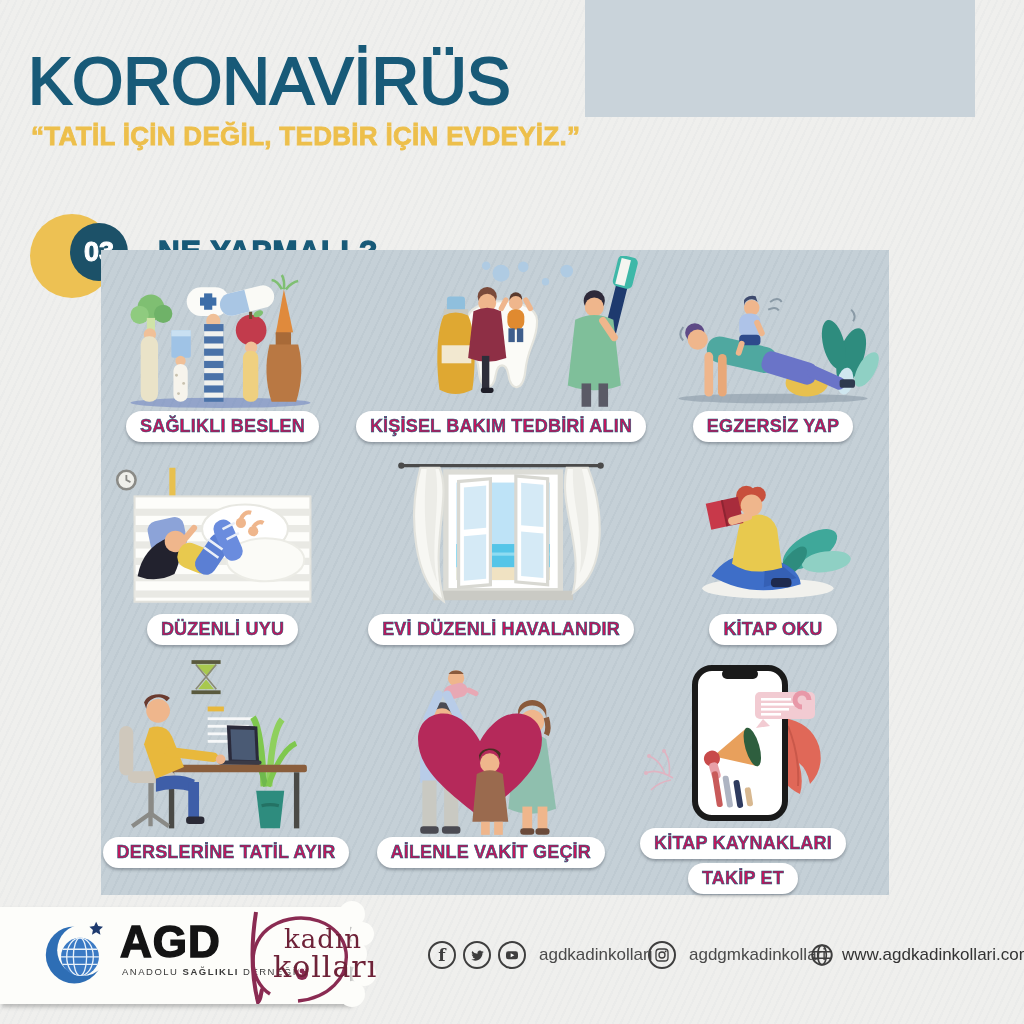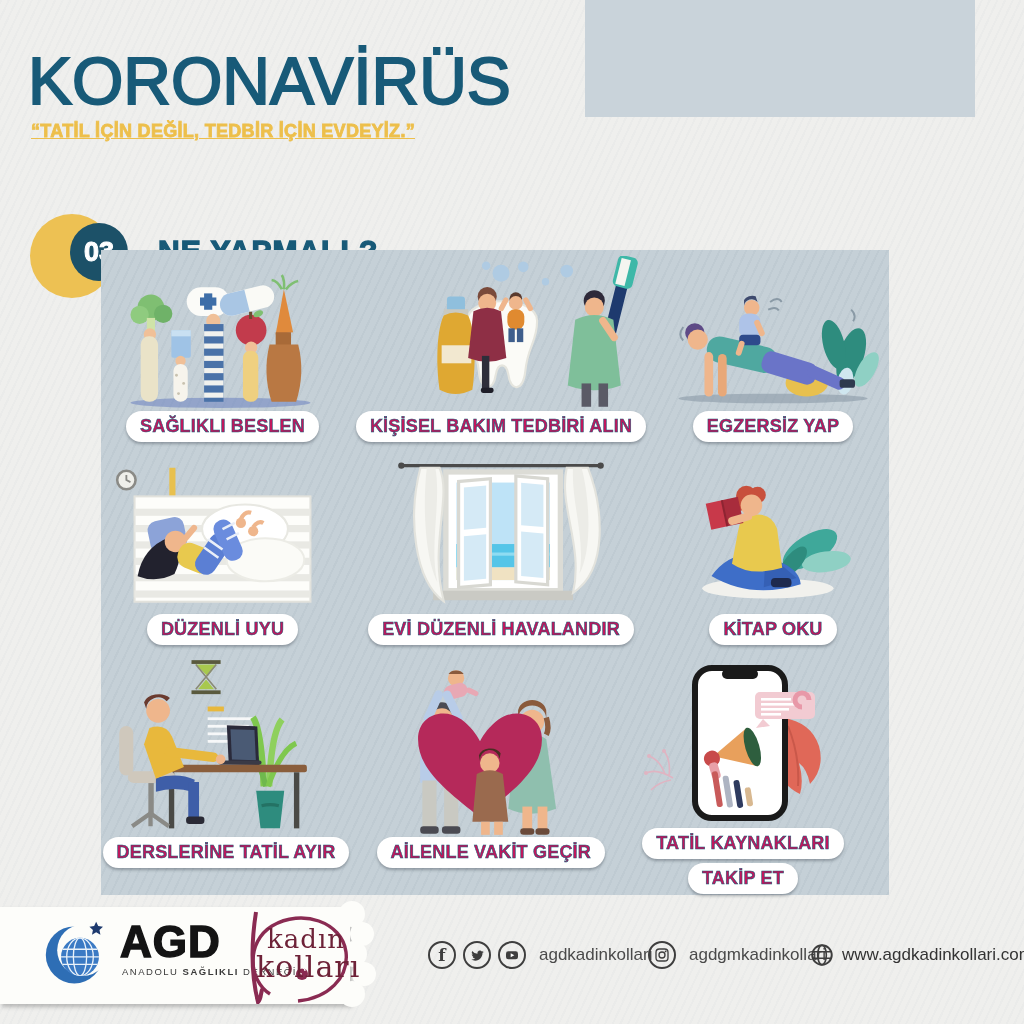--- a/index.html
+++ b/index.html
@@ -3,22 +3,22 @@
 <meta charset="utf-8">
 <style>
   html,body{margin:0;padding:0;}
   body{font-family:"Liberation Sans",sans-serif;}
   .canvas{position:relative;width:1024px;height:1024px;overflow:hidden;
     background:#EFEFED;
     background-image:repeating-linear-gradient(115deg, rgba(195,202,208,.10) 0 2px, transparent 2px 7px);}
   .accent-rect{position:absolute;left:585px;top:0;width:390px;height:117px;background:#C9D3DA;}
   .title{position:absolute;left:28px;top:48px;margin:0;font-size:66px;line-height:1;
     font-weight:400;color:#185A78;-webkit-text-stroke:2px #185A78;letter-spacing:0;}
-  .subtitle{position:absolute;left:31px;top:121px;font-size:18px;font-weight:700;
-    color:#EDBF4B;-webkit-text-stroke:.8px #EDBF4B;letter-spacing:.3px;text-decoration:underline;}
+  .subtitle{position:absolute;left:31px;top:121px;font-size:26px;font-weight:700;
+    color:#EDBF4B;-webkit-text-stroke:.8px #EDBF4B;letter-spacing:.3px;}
   .badge-yellow{position:absolute;left:30px;top:214px;width:84px;height:84px;border-radius:50%;background:#EDC153;}
   .badge-circle{position:absolute;left:70px;top:223px;width:58px;height:58px;border-radius:50%;
     background:#1C5168;display:flex;align-items:center;justify-content:center;
     color:#FFFFFF;font-size:27px;font-weight:700;-webkit-text-stroke:1px #fff;}
   .section-title{position:absolute;left:158px;top:234px;font-size:30px;font-weight:700;
     color:#185A78;-webkit-text-stroke:1.3px #185A78;letter-spacing:1px;}
   .panel{position:absolute;left:101px;top:250px;width:788px;height:645px;background:#C5D0D7;
     background-image:repeating-linear-gradient(115deg, rgba(110,130,145,.07) 0 2px, transparent 2px 8px);}
   .cell{position:absolute;display:flex;flex-direction:column;align-items:center;justify-content:flex-end;}
   .cell svg.illus{flex:1 1 auto;min-height:0;width:100%;}
@@ -31,21 +31,21 @@
   .banner{position:absolute;left:0;top:907px;width:350px;height:97px;background:#FDFDFA;
     box-shadow:2px 3px 4px rgba(60,60,60,.3);}
   .banner-edge{position:absolute;left:338px;top:900px;}
   .agd-globe{position:absolute;left:42px;top:916px;}
   .agd-text{position:absolute;left:120px;top:920px;font-size:44px;font-weight:700;
     color:#141414;-webkit-text-stroke:1.5px #141414;letter-spacing:1px;line-height:1;}
   .agd-tagline{position:absolute;left:122px;top:966px;font-size:9.5px;letter-spacing:1.5px;color:#3A3A3A;}
   .agd-tagline b{font-weight:700;}
   .kadin{position:absolute;left:236px;top:908px;width:126px;height:96px;}
   .kadin svg{position:absolute;left:0;top:0;}
-  .kadin-words{position:absolute;left:20px;top:18px;width:100px;text-align:center;
+  .kadin-words{position:absolute;left:37px;top:18px;width:100px;text-align:center;
     font-family:"DejaVu Serif",serif;color:#6E2238;line-height:1.0;}
   .kadin-w1{font-size:26px;letter-spacing:1px;}
   .kadin-w2{font-size:30px;letter-spacing:1px;}
   .social-row{position:absolute;top:940px;height:30px;display:flex;align-items:center;}
   .soc-icon{width:28px;height:28px;border:2px solid #3E3E3E;border-radius:50%;
     display:flex;align-items:center;justify-content:center;box-sizing:border-box;margin-right:7px;flex:0 0 auto;}
   .soc-f{font-family:"DejaVu Serif",serif;font-weight:700;font-size:17px;color:#3E3E3E;line-height:1;}
   .soc-text{font-size:17px;color:#4A4A4A;margin-left:6px;white-space:nowrap;}
   .soc-text.site{color:#333333;}
 </style>
@@ -386,21 +386,21 @@
         <rect x="63" y="100" width="9" height="17" rx="4" fill="#E8A0A8"></rect>
       </g>
       <g transform="rotate(-9 95 136)">
         <rect x="72" y="112" width="6" height="36" rx="2.5" fill="#C85A5A"></rect>
         <rect x="82" y="118" width="6" height="32" rx="2.5" fill="#AEB4C2"></rect>
         <rect x="92" y="124" width="6" height="28" rx="2.5" fill="#2E3A5E"></rect>
         <rect x="102" y="133" width="6" height="19" rx="2.5" fill="#D8B890"></rect>
       </g>
     </svg>
     <div class="pill-stack">
-      <div class="pill"><span>TATİL KAYNAKLARI</span></div>
+      <div class="pill"><span>KİTAP KAYNAKLARI</span></div>
       <div class="pill second"><span>TAKİP ET</span></div>
     </div>
   </div>
 
   <div class="banner"></div>
   <svg class="banner-edge" width="42" height="112" viewBox="0 0 42 112">
     <circle cx="14" cy="14" r="13" fill="#FDFDFA"></circle>
     <circle cx="24" cy="34" r="12" fill="#FDFDFA"></circle>
     <circle cx="16" cy="54" r="13" fill="#FDFDFA"></circle>
     <circle cx="26" cy="74" r="12" fill="#FDFDFA"></circle>

